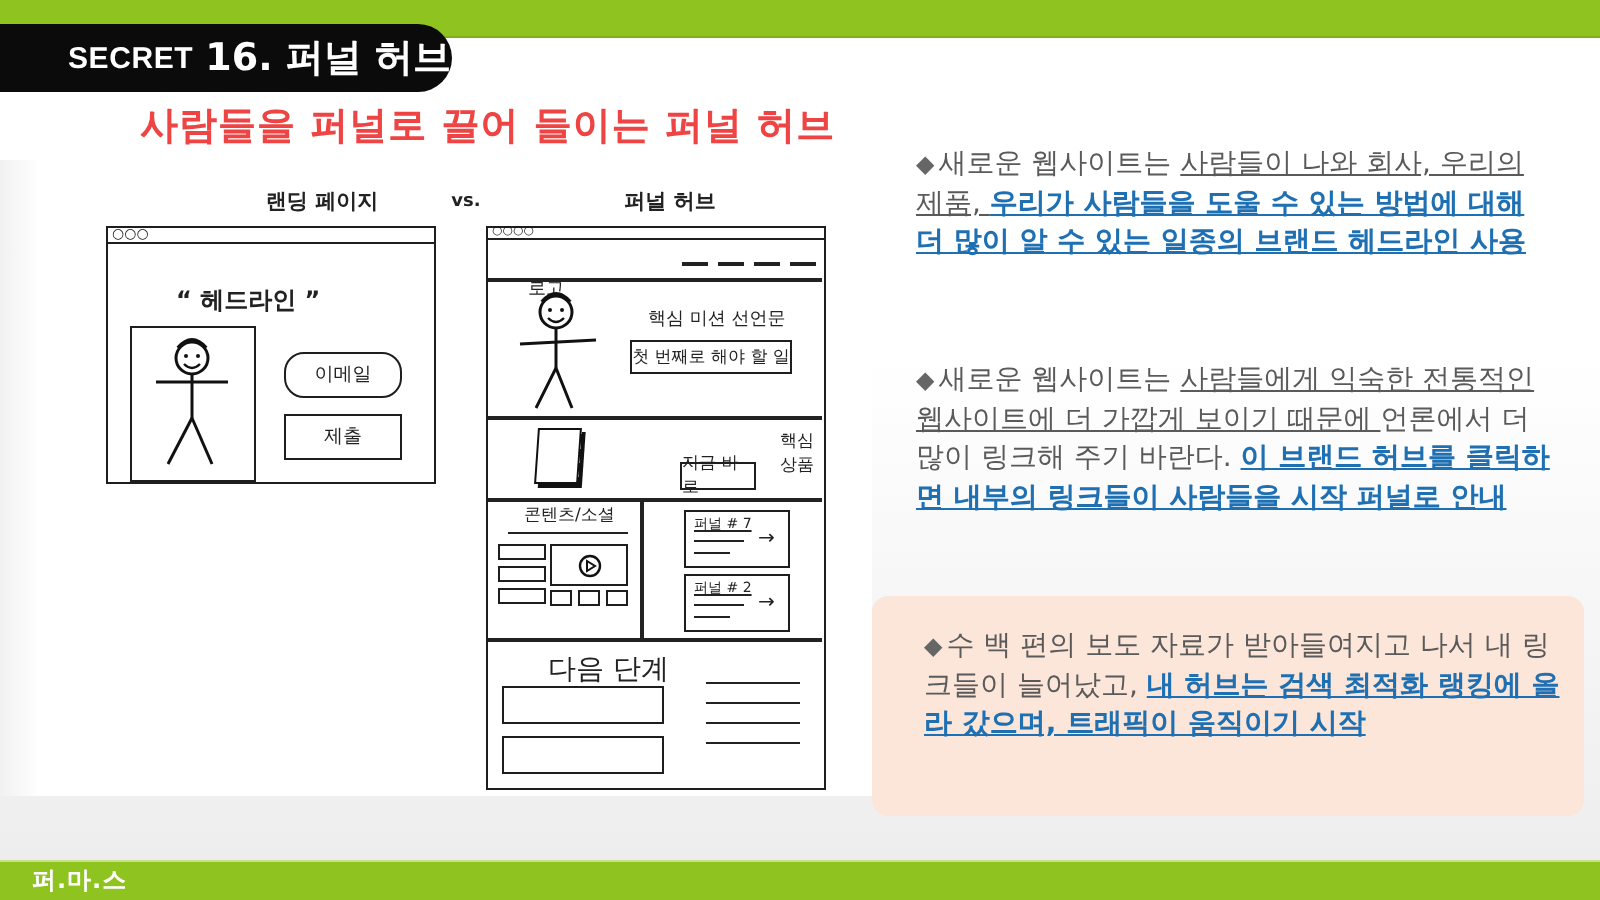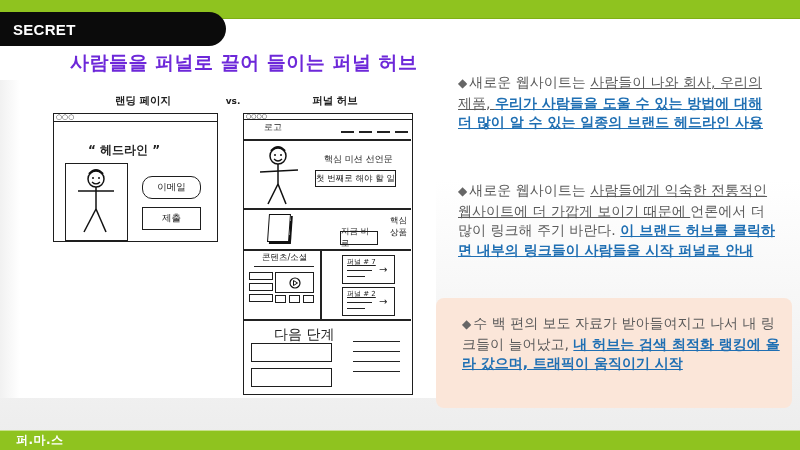--- a/index.html
+++ b/index.html
@@ -15,25 +15,25 @@
       border-bottom: 1px solid #7fb014;
     }
     .secret-tab {
       position: absolute; left: 0; top: 12px; width: 226px; height: 34px;
       background: #0b0b0b;
       border-radius: 0 18px 18px 0;
       color: #fff;
       display: flex; align-items: center; padding-left: 13px;
       font-weight: bold;
     }
-    .secret-tab .pre { font-size: 15px; letter-spacing: 0.3px; margin-right: 6px; font-family: "Liberation Sans", sans-serif; }
+    .secret-tab .pre { font-size: 15px; letter-spacing: 0.3px; margin-right: 6px; font-family: "Liberation Sans", sans-serif; margin-left: 21px; }
     .secret-tab .main { font-size: 19px; }
     .page-title {
       position: absolute; left: 70px; top: 50px;
-      font-size: 19px; font-weight: bold; color: #6d28d9;
+      font-size: 19px; font-weight: bold; color: #ef4444;
       letter-spacing: 0.5px;
     }
     .left-panel {
       position: absolute; left: 0; top: 80px; width: 436px; height: 318px;
       background: linear-gradient(90deg, #f1f1f1 0px, #ffffff 20px);
     }
     .white-area {
       position: absolute; left: 44px; top: 88px; width: 392px; height: 310px; background: #fff;
     }
     .label-center { position: absolute; font-size: 10.5px; color: #222; font-weight: bold; text-align: center; }
@@ -66,27 +66,28 @@
       position: absolute; left: 16px; top: 432px; font-size: 12px; font-weight: bold; color: #fff;
       letter-spacing: 0.5px;
     }
   </style>
 </head>
 <body>
 
 <div class="top-bar"></div>
 <div class="secret-tab">
   <span class="pre">SECRET</span>
+  <span class="main">16. 퍼널 허브</span>
 </div>
 <div class="page-title">사람들을 퍼널로 끌어 들이는 퍼널 허브</div>
 
 <div class="left-panel"></div>
 <div class="white-area"></div>
 
-<div class="label-center" style="left:88px;top:94px;width:110px;">랜딩 페이지</div>
+<div class="label-center" style="left:106px;top:94px;width:110px;">랜딩 페이지</div>
 <div class="label-center" style="left:218px;top:96px;width:30px;font-size:9px;">vs.</div>
 <div class="label-center" style="left:280px;top:94px;width:110px;">퍼널 허브</div>
 
 <div class="sk-box" style="left:53px;top:113px;width:165px;height:129px;">
   <div class="sk-bar">
     <span class="sk-dots">○○○</span>
   </div>
   <div class="sk-text" style="left:34px;top:28px;font-size:12px;font-weight:bold;">“ 헤드라인 ”</div>
   <div class="sk-box" style="left:11px;top:49px;width:63px;height:78px;">
     <svg width="60" height="75" viewBox="0 0 60 75">
@@ -102,21 +103,21 @@
     </svg>
   </div>
   <div class="sk-btn" style="left:88px;top:62px;width:59px;height:23px;border-radius:10px;">이메일</div>
   <div class="sk-btn" style="left:88px;top:93px;width:59px;height:23px;">제출</div>
 </div>
 
 <div class="sk-box" style="left:243px;top:113px;width:170px;height:282px;">
   <div class="sk-bar" style="height:6px;">
     <span class="sk-dots" style="font-size:6px;top:-3px;">○○○○</span>
   </div>
-  <div class="sk-text" style="left:20px;top:7px;">로고</div>
+  <div class="sk-text" style="left:20px;top:24px;">로고</div>
   <div class="hline" style="left:97px;top:17px;width:13px;"></div>
   <div class="hline" style="left:115px;top:17px;width:13px;"></div>
   <div class="hline" style="left:133px;top:17px;width:13px;"></div>
   <div class="hline" style="left:151px;top:17px;width:13px;"></div>
   <div class="hline" style="left:0;top:25px;width:167px;"></div>
 
   <svg style="position:absolute;left:12px;top:28px;" width="50" height="65" viewBox="0 0 50 65">
     <circle cx="22" cy="14" r="8" fill="none" stroke="#111" stroke-width="1.5"></circle>
     <path d="M15 9 q7 -8 14 0" fill="none" stroke="#111" stroke-width="2"></path>
     <circle cx="19" cy="13" r="1" fill="#111"></circle>

